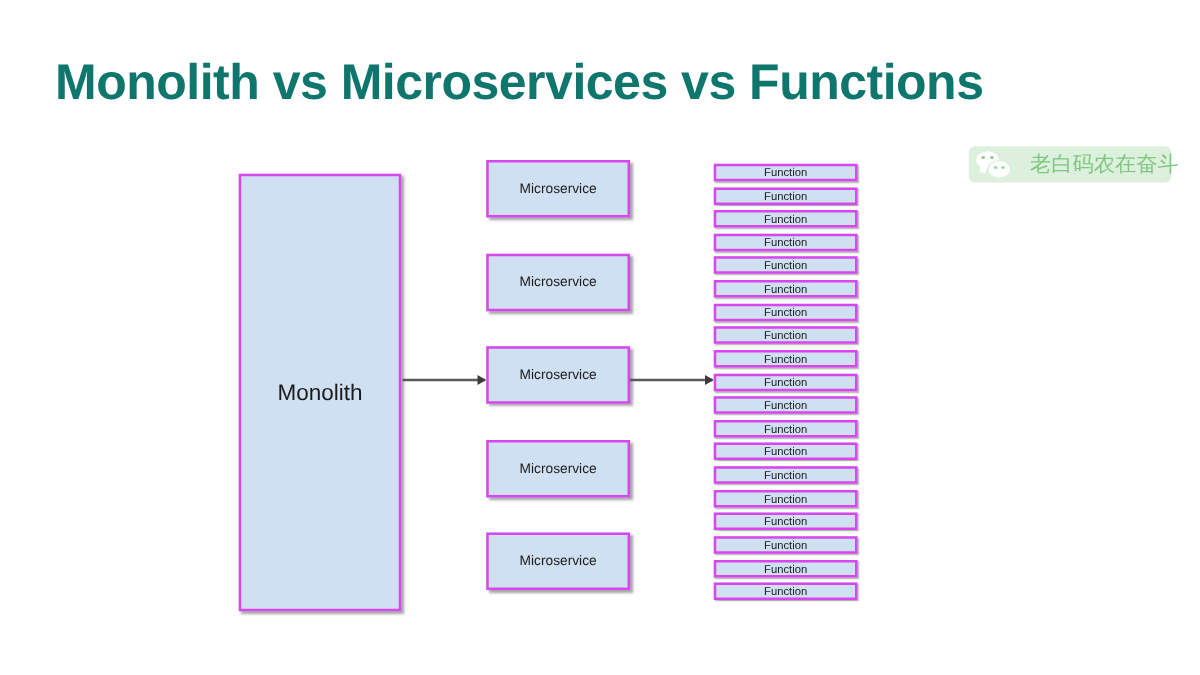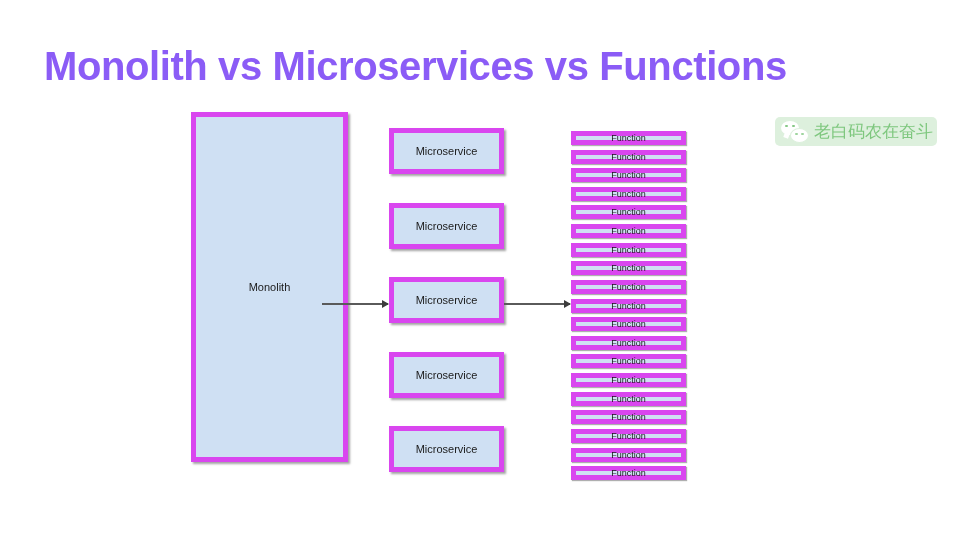--- a/index.html
+++ b/index.html
@@ -18,46 +18,46 @@
     overflow: hidden;
   }
 
   
   #slide-title {
     position: absolute;
     left: 44px;
     top: 44px;
     font-size: 40px;
     font-weight: bold;
-    color: #8b5cf6;
+    color: #0f766e;
     letter-spacing: -0.4px;
     white-space: nowrap;
     line-height: 44px;
   }
 
   
   .node {
     position: absolute;
     box-sizing: border-box;
     background: #cfe0f3;
-    border: 5px solid #d946ef;
+    border: 2px solid #d946ef;
     box-shadow: 2px 2px 2px rgba(90,90,90,0.55);
     display: flex;
     align-items: center;
     justify-content: center;
     color: #1b1b1b;
   }
 
   
   #monolith-box {
     left: 191px;
-    top: 112px;
-    width: 157px;
+    top: 139px;
+    width: 130px;
     height: 350px;
-    font-size: 11px;
+    font-size: 18px;
   }
 
   
   .microservice-box {
     left: 389px;
     width: 115px;
     height: 46px;
     font-size: 11px;
   }
 
@@ -154,21 +154,21 @@
     background: #86c886;
   }
   #watermark-icon .d1 { left: 4px;  top: 4px; }
   #watermark-icon .d2 { left: 11px; top: 4px; }
   #watermark-icon .d3 { left: 14px; top: 12px; background:#9ed49e; }
   #watermark-icon .d4 { left: 20px; top: 12px; background:#9ed49e; }
   #watermark-text {
     font-size: 17px;
     color: #7ec77e;
     line-height: 20px;
-    margin-left: 3px;
+    margin-left: 13px;
     white-space: nowrap;
   }
 
   
   #fn-logo {
     position: absolute;
     left: 862px;
     top: 488px;
     width: 92px;
     height: 42px;

